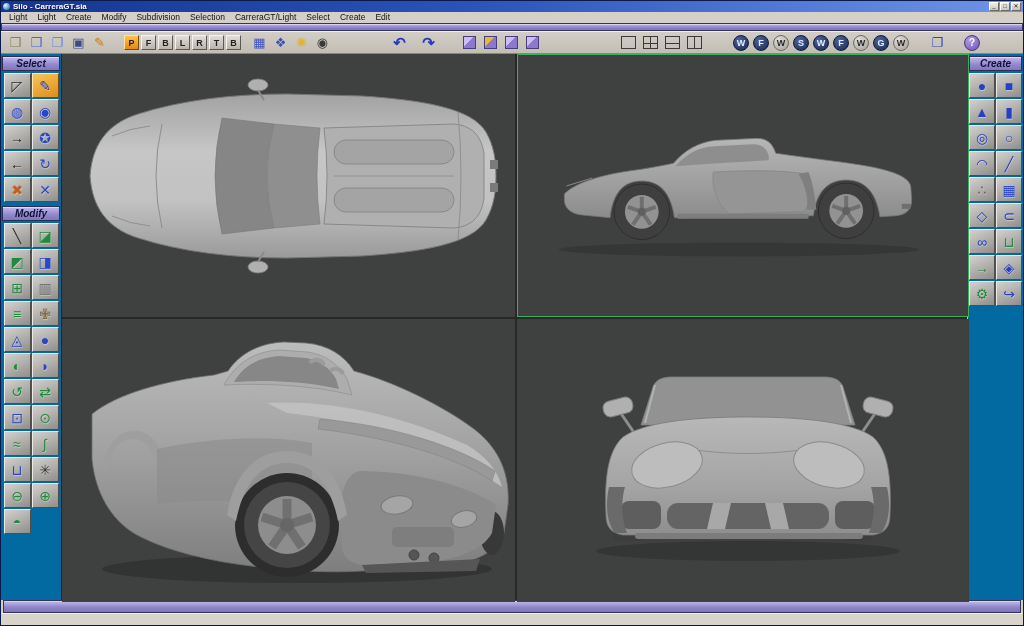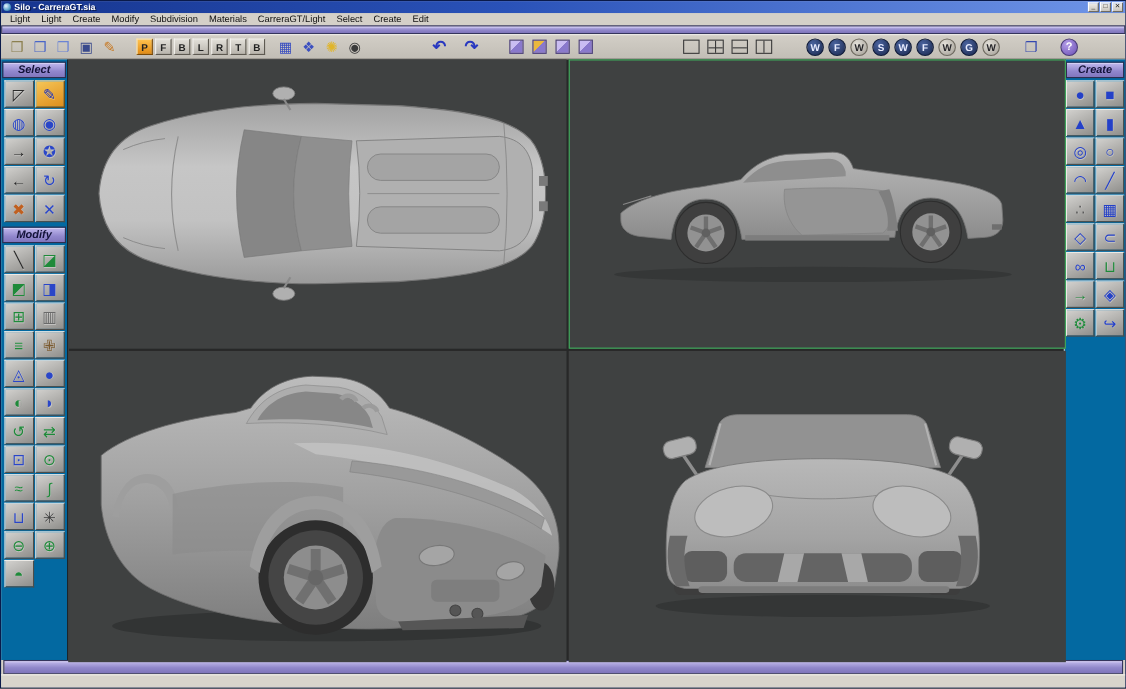--- a/index.html
+++ b/index.html
@@ -98,21 +98,21 @@
         <button class="win-btn"><span>✕</span></button>
       </span>
   </div>
 
   <div class="menubar">
       <span class="menu-item"><span>Light</span></span>
       <span class="menu-item"><span>Light</span></span>
       <span class="menu-item"><span>Create</span></span>
       <span class="menu-item"><span>Modify</span></span>
       <span class="menu-item"><span>Subdivision</span></span>
-      <span class="menu-item"><span>Materials</span></span>
+      <span class="menu-item"><span>Selection</span></span>
       <span class="menu-item"><span>CarreraGT/Light</span></span>
       <span class="menu-item"><span>Select</span></span>
       <span class="menu-item"><span>Create</span></span>
       <span class="menu-item"><span>Edit</span></span>
     </div>
 
   <div class="purple-strip top"></div>
 
   <div class="toolbar">
     <span class="grp">

